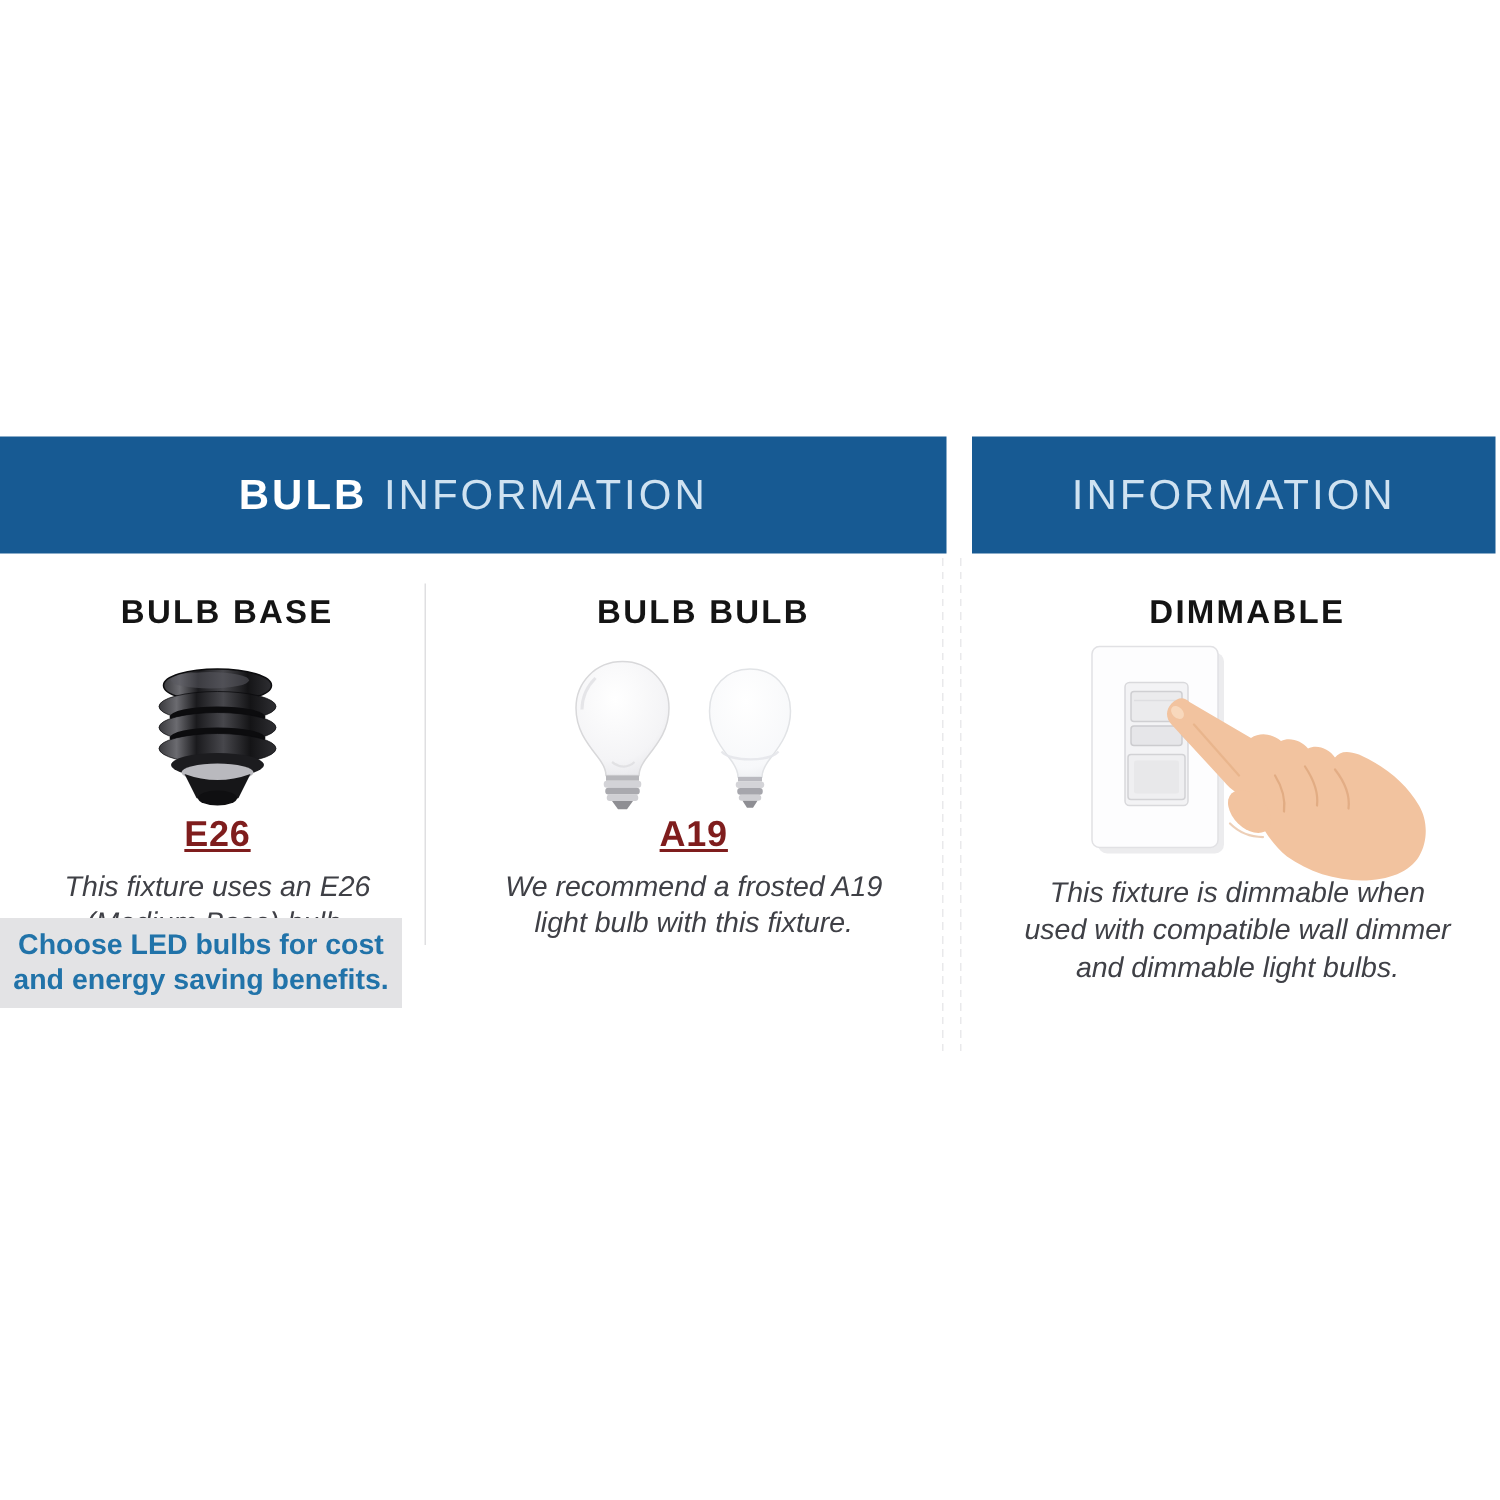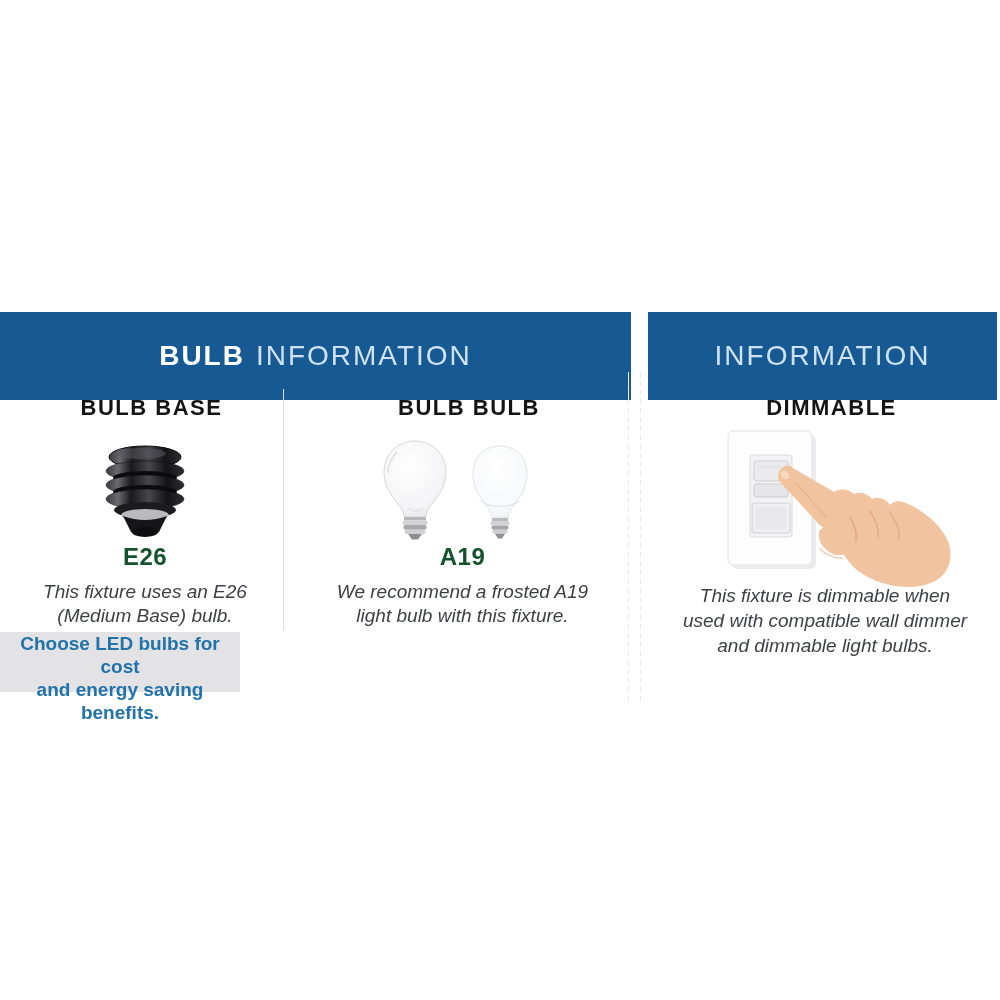--- a/index.html
+++ b/index.html
@@ -1,24 +1,24 @@
 <!DOCTYPE html>
 <html style="--header_bg: #175a93; --header_text: #ffffff; --header_light_text: #cfe2f1; --heading_text: #141414; --body_text: #3f4046; --tip_bg: #e3e3e5; --tip_text: #2173a9;"><head>
 <meta charset="utf-8">
 <style>
   html,body{margin:0;padding:0;background:#fff;}
   .canvas{
     position:relative;width:1000px;height:1000px;background:#fff;overflow:hidden;
     font-family:"Liberation Sans",sans-serif;
   }
   .bar{
-    position:absolute;top:291px;height:88px;
+    position:absolute;top:291px;height:78px;
     background:var(--header_bg,#175a93);
     display:flex;align-items:center;justify-content:center;gap:11px;
-    font-size:28px;letter-spacing:2px;margin-top:21px;
+    font-size:28px;letter-spacing:2px;
   }
   .bar-left{left:0;width:631px;}
   .bar-right{left:648px;width:349px;}
   .bar-bold{font-weight:700;color:var(--header_text,#ffffff);}
   .bar-light{font-weight:400;color:var(--header_light_text,#cfe2f1);}
 
   .col{position:absolute;top:391px;text-align:center;}
   .col1{left:0;width:290px;}
   .col2{left:295px;width:335px;}
   .col3{left:653px;width:344px;}
@@ -27,35 +27,35 @@
     font-size:22px;font-weight:700;letter-spacing:1.5px;
     color:var(--heading_text,#141414);
     padding-left:13px;
   }
   .figure{position:absolute;}
   .col1 .figure{top:53px;left:98px;}
   .col2 .figure{top:47px;left:58px;}
   .col3 .figure{top:34px;left:47px;}
   .spec{
     position:absolute;top:152px;left:0;right:0;
-    font-size:24px;font-weight:700;color:#14532d;letter-spacing:0.5px;
+    font-size:24px;font-weight:700;color:#7f1d1d;letter-spacing:0.5px;text-decoration:underline;
   }
   .desc{
     position:absolute;left:0;right:0;margin:0;
     font-size:19px;line-height:24px;color:var(--body_text,#3f4046);
     white-space:pre-line;
     font-style:italic;
   }
   .col1 .desc,.col2 .desc{top:189px;}
   .col3 .desc{top:192px;line-height:25px;}
 
   .tip-box{
-    position:absolute;left:0;top:632px;width:240px;height:60px;
+    position:absolute;left:0;top:612px;width:268px;height:60px;
     background:var(--tip_bg,#e3e3e5);
-    display:flex;align-items:flex-start;justify-content:center;
+    display:flex;align-items:center;justify-content:center;
   }
   .tip-box p{
     margin:0;font-size:19px;line-height:23px;font-weight:700;
     color:var(--tip_text,#2173a9);white-space:pre-line;text-align:center;
   }
 
   .divider-col{position:absolute;left:283px;top:389px;width:1px;height:241px;background:#dfdfe1;}
   .divider-dash{
     position:absolute;top:372px;width:1px;height:332px;
     background:repeating-linear-gradient(to bottom,#e9e9eb 0 5px,#ffffff 5px 9px);

